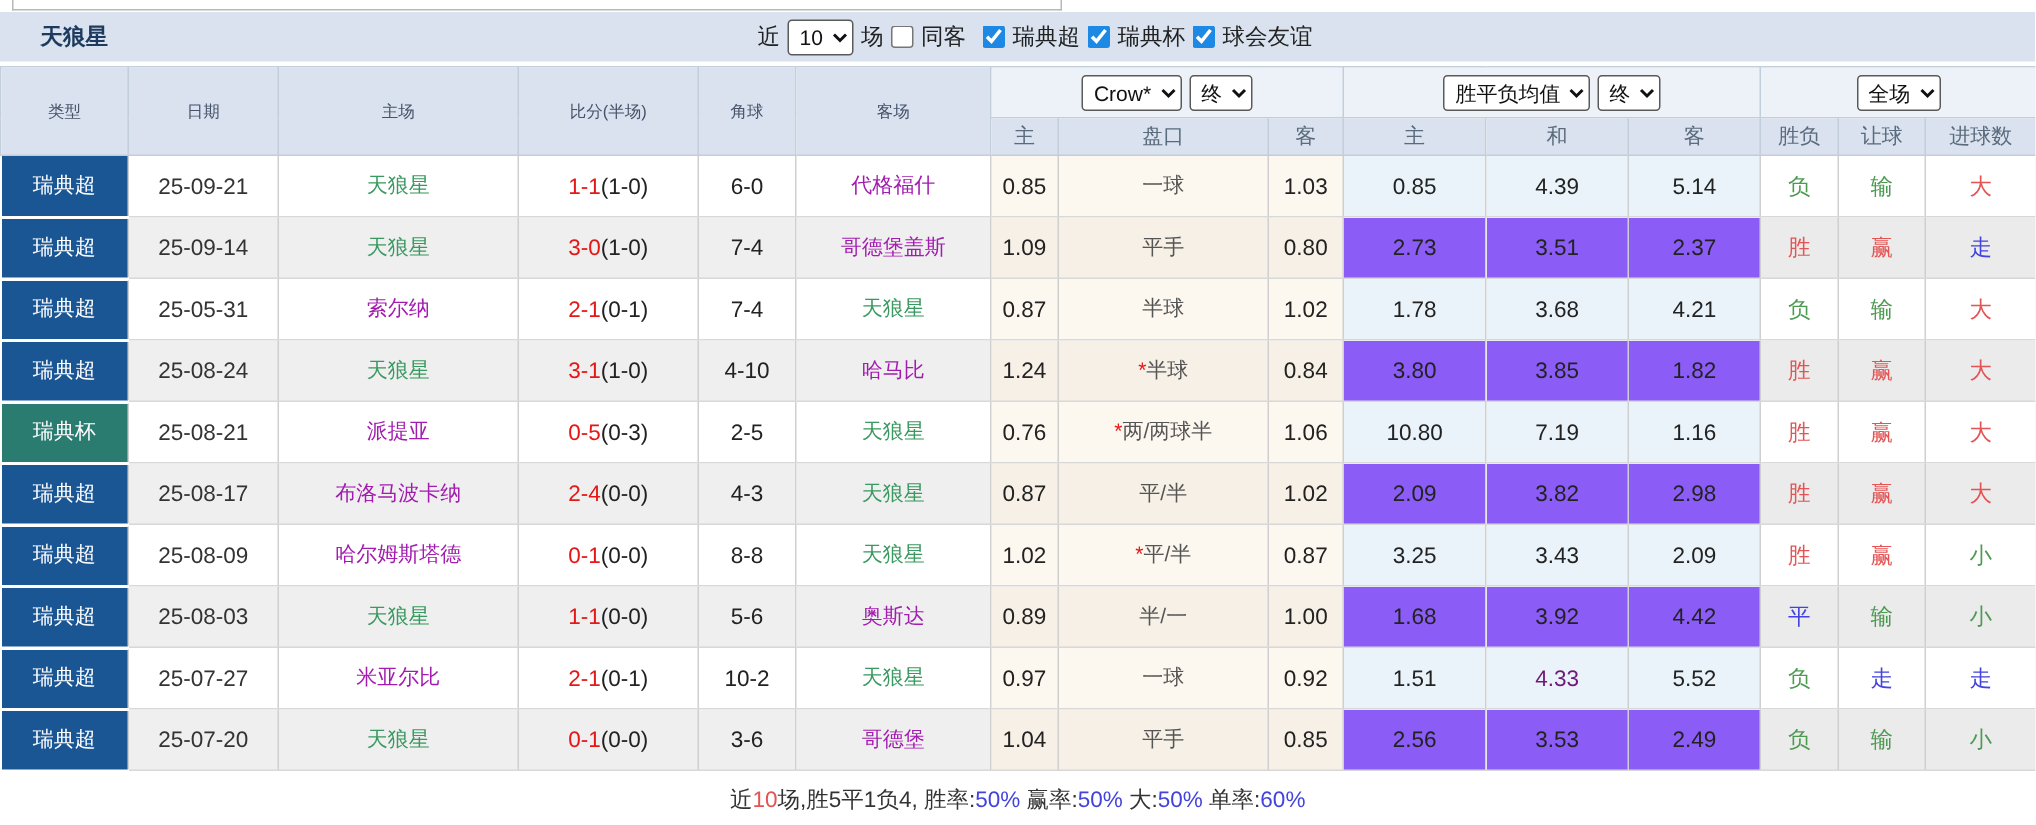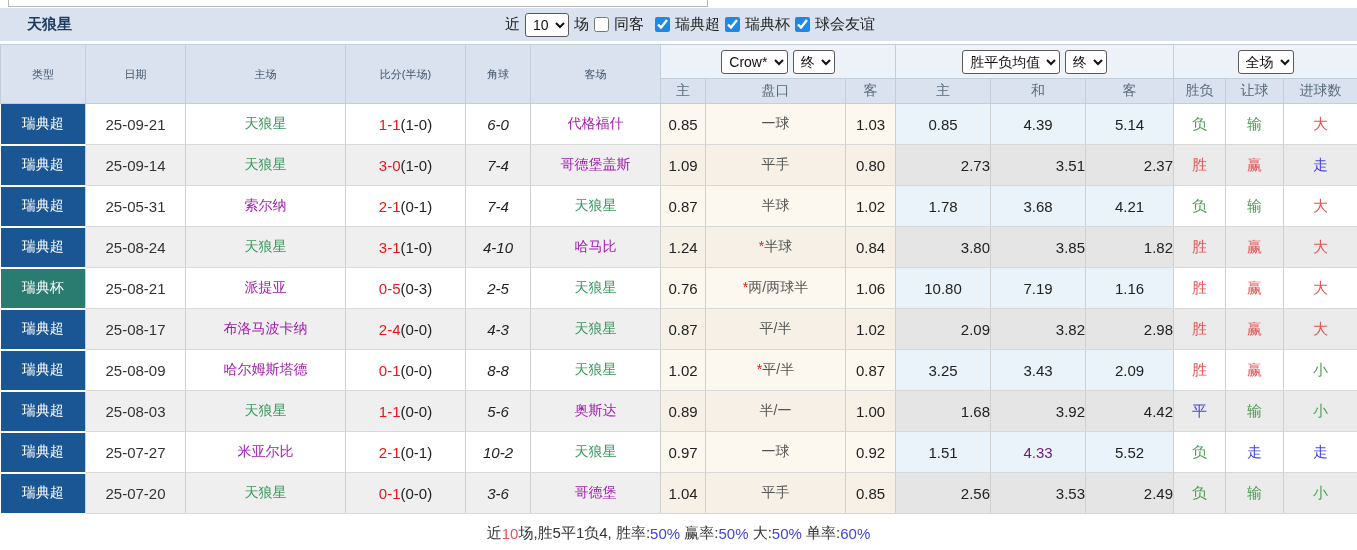--- a/index.html
+++ b/index.html
@@ -35,34 +35,34 @@
   .grp-row th { height:34px; }
   .grp-cell { background:#edf2f9; }
   .sub-row th { height:25px; background:#d9e2ee; color:#5a6b7d; font-size:14px; }
 
   
   tr.odd  .sec-left { background:#ffffff; }
   tr.even .sec-left { background:#efefef; }
   tr.odd  .sec-odds { background:#fdf8ef; }
   tr.even .sec-odds { background:#f6f0e6; }
   tr.odd  .sec-avg  { background:#e9f3f9; }
-  tr.even .sec-avg  { background:#e5e5e5;text-align:right; }
+  tr.even .sec-avg  { background:#8b5cf6; }
   tr.odd  .sec-res  { background:#ffffff; }
   tr.even .sec-res  { background:#ebebeb; }
 
   .type-cell { color:#fff; font-size:14px; border-bottom:2px solid #fff !important; }
   .badge-blue { background:#1a5694; }
   .badge-teal { background:#2a7b70; }
 
   .date-cell { color:#333; }
   .team { color:#a21caf; font-size:14px; cursor:pointer; }
   .team.self { color:#3a9960; }
   .score-full { color:#e61717; }
   .score-half { color:#222; }
-  .corners { color:#222;font-style:italic; }
+  .corners { color:#222; }
   .num { color:#222; }
   .handicap { color:#555; font-size:14px; }
   .star { color:#e61717; }
 
   .c-red { color:#e45454; }
   .c-green { color:#4d9a52; }
   .c-blue { color:#4343dd; }
   .c-orange { color:#701a75; }
   .c-dark { color:#333; }
 

